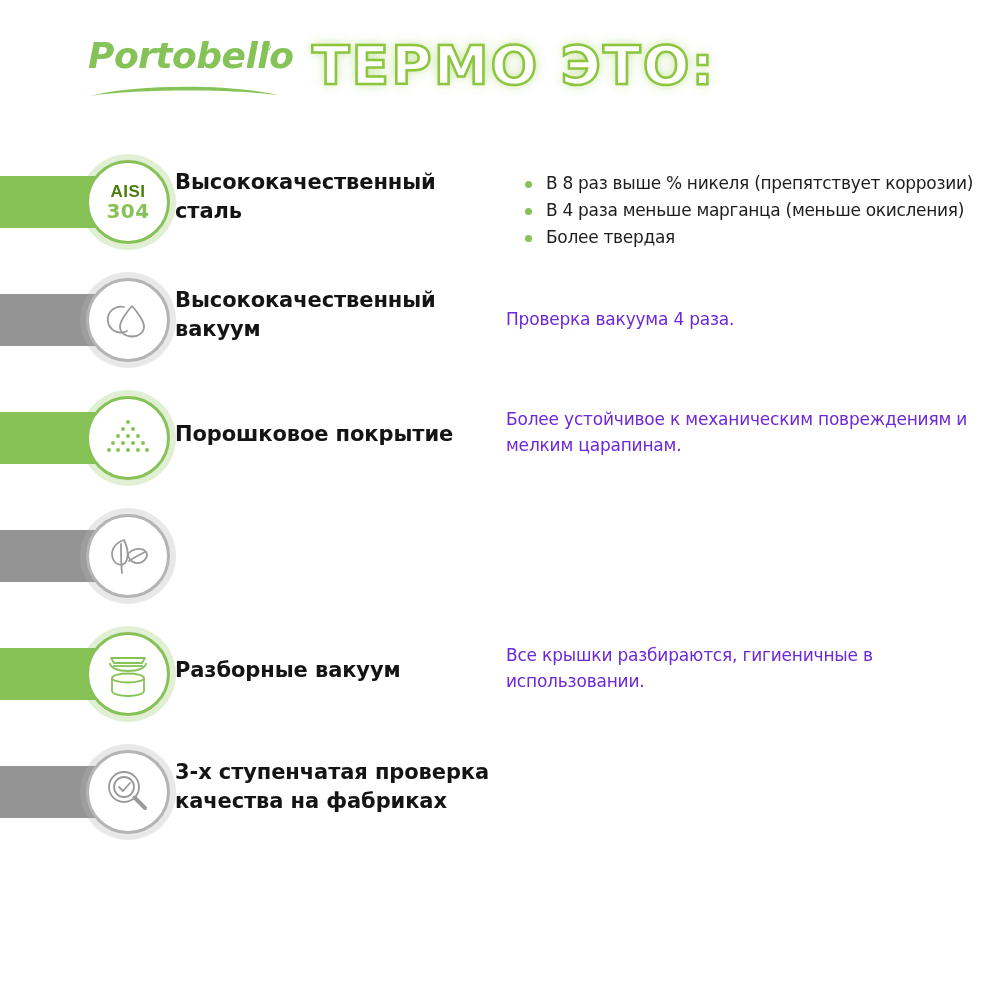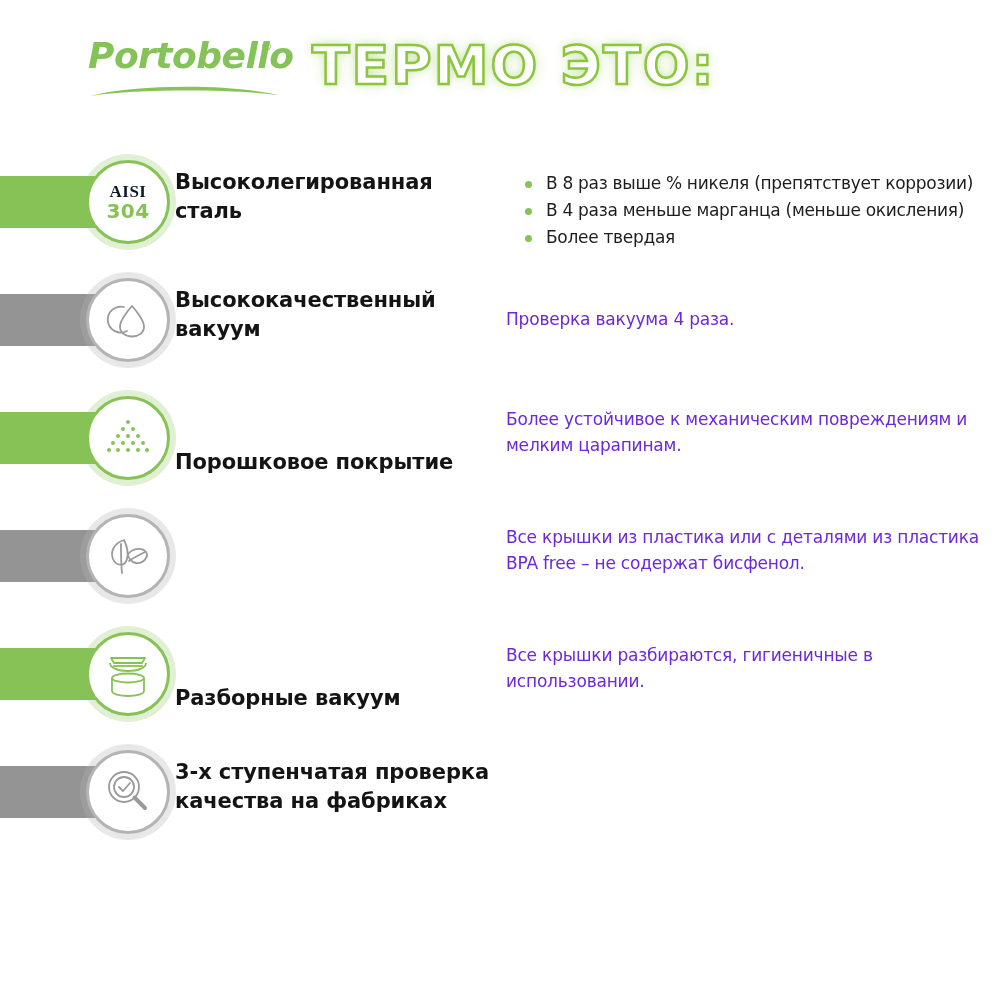--- a/index.html
+++ b/index.html
@@ -126,24 +126,24 @@
   }
   .badge-inner {
     width: 100%;
     height: 100%;
     display: flex;
     align-items: center;
     justify-content: center;
     flex-direction: column;
   }
   .aisi-line1 {
-    font-family: Liberation Serif, serif;
+    font-family: Liberation Sans, sans-serif;
     font-weight: bold;
     font-size: 17px;
-    color: #0f172a;
+    color: #4d7c0f;
     line-height: 19px;
     letter-spacing: 0.5px;
   }
   .aisi-line2 {
     font-family: "DejaVu Sans", sans-serif;
     font-weight: bold;
     font-size: 20px;
     color: #87C257;
     line-height: 21px;
     letter-spacing: 0.5px;
@@ -154,21 +154,21 @@
     left: 175px;
     top: 8px;
     width: 320px;
     font-family: "DejaVu Sans", sans-serif;
     font-weight: bold;
     font-size: 21px;
     line-height: 29px;
     color: #141414;
     letter-spacing: -0.1px;
   }
-  .title.single { top: 24px; margin-top: 28px; }
+  .title.single { top: 24px; }
 
   .desc {
     position: absolute;
     left: 506px;
     top: 10px;
     width: 480px;
     font-family: "DejaVu Sans", sans-serif;
     font-size: 17px;
     line-height: 26px;
     color: #6d28d9;
@@ -225,21 +225,21 @@
 <div class="rows">
 
   <div class="row">
     <div class="bar green"></div>
     <div class="badge green">
       <div class="badge-inner">
         <div class="aisi-line1">AISI</div>
         <div class="aisi-line2">304</div>
       </div>
     </div>
-    <div class="title">Высоколегированная сталь</div>
+    <div class="title">Высококачественный сталь</div>
     <ul class="bullets">
       <li>В 8 раз выше % никеля (препятствует коррозии)</li>
       <li>В 4 раза меньше марганца (меньше окисления)</li>
       <li>Более твердая</li>
     </ul>
   </div>
 
   <div class="row">
     <div class="bar gray"></div>
     <div class="badge gray">
@@ -282,21 +282,20 @@
   <div class="row">
     <div class="bar gray"></div>
     <div class="badge gray">
       <svg width="52" height="48" viewBox="0 0 52 48" xmlns="http://www.w3.org/2000/svg">
         <path d="M22 8 C 12 11, 8 20, 11 27 C 14 34, 23 35, 25 27 C 27 19, 24 12, 22 8 Z" fill="none" stroke="#9A9A9A" stroke-width="1.8" stroke-linejoin="round"></path>
         <path d="M19 12 C 19 22, 19 32, 20 41" fill="none" stroke="#9A9A9A" stroke-width="1.8" stroke-linecap="round"></path>
         <path d="M26 22 C 32 15, 41 16, 44 20 C 47 24, 42 32, 34 31 C 29 30, 26 26, 26 22 Z" fill="none" stroke="#9A9A9A" stroke-width="1.8" stroke-linejoin="round"></path>
         <path d="M43 20 C 37 23, 31 26, 27 29" fill="none" stroke="#9A9A9A" stroke-width="1.8" stroke-linecap="round"></path>
       </svg>
     </div>
-    <div class="desc">Все крышки из пластика или с деталями из пластика BPA free – не содержат бисфенол.</div>
   </div>
 
   <div class="row">
     <div class="bar green"></div>
     <div class="badge green">
       <svg width="52" height="50" viewBox="0 0 52 50" xmlns="http://www.w3.org/2000/svg">
         <g fill="none" stroke="#87C257" stroke-width="1.8" stroke-linejoin="round">
           <path d="M9 9 L 43 9 L 40 14 L 12 14 Z"></path>
           <path d="M8 14 C 8 19, 16 22, 26 22 C 36 22, 44 19, 44 14"></path>
           <path d="M11 17 L 41 17"></path>

